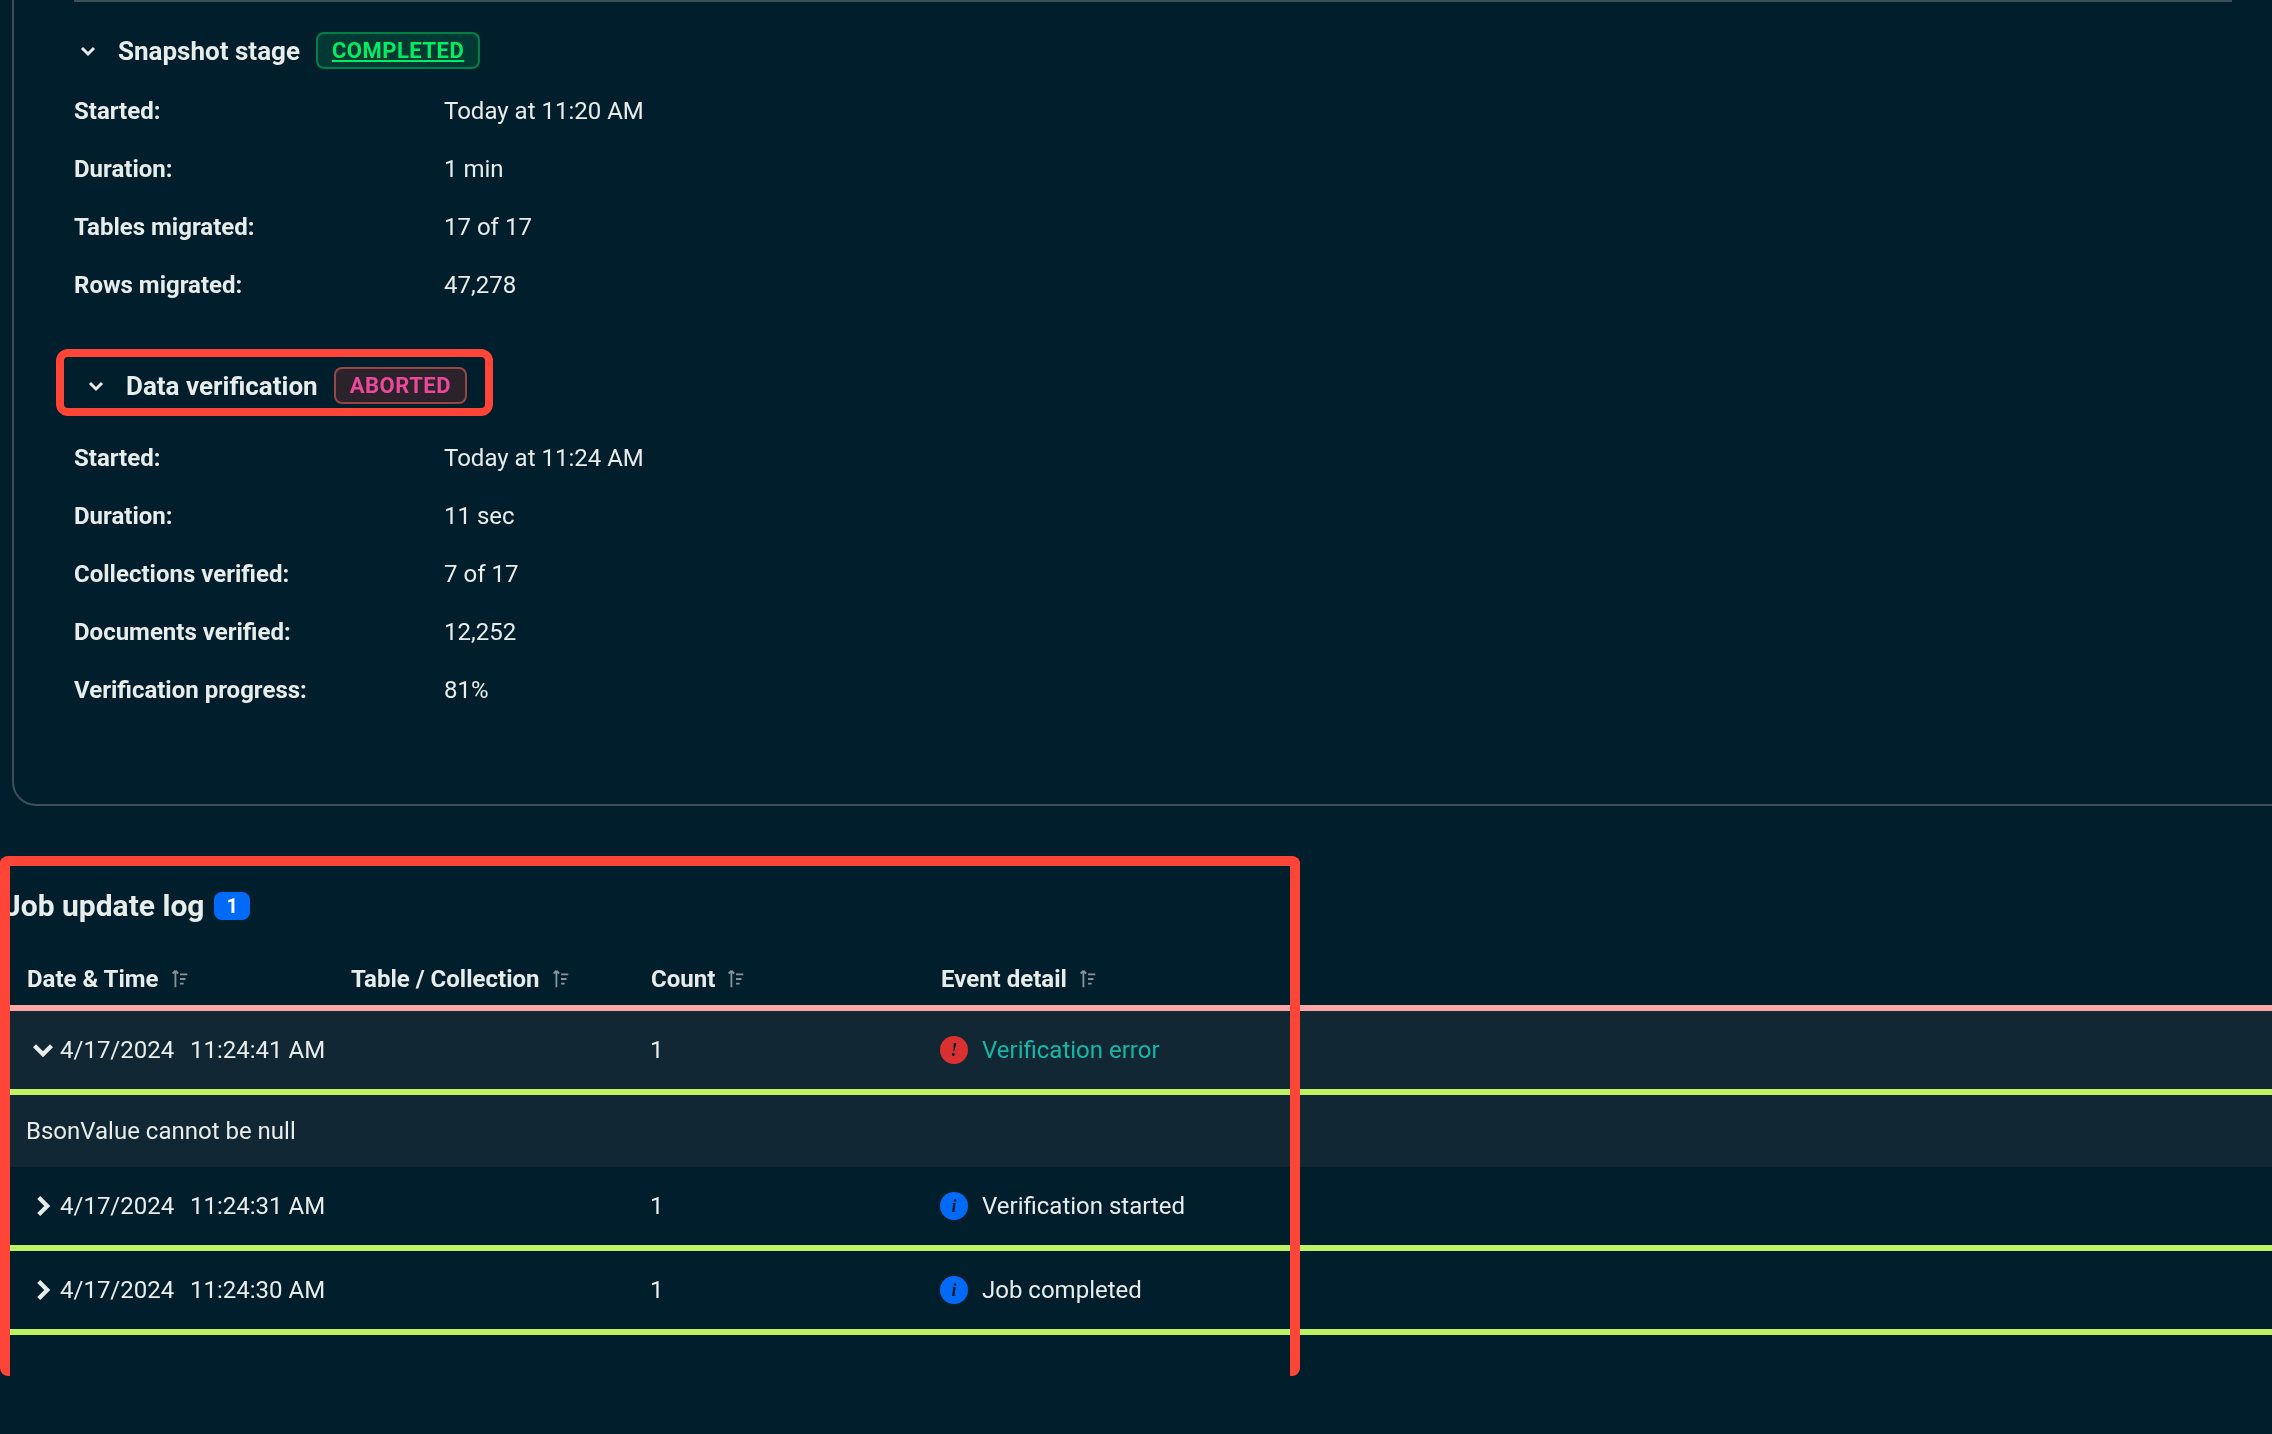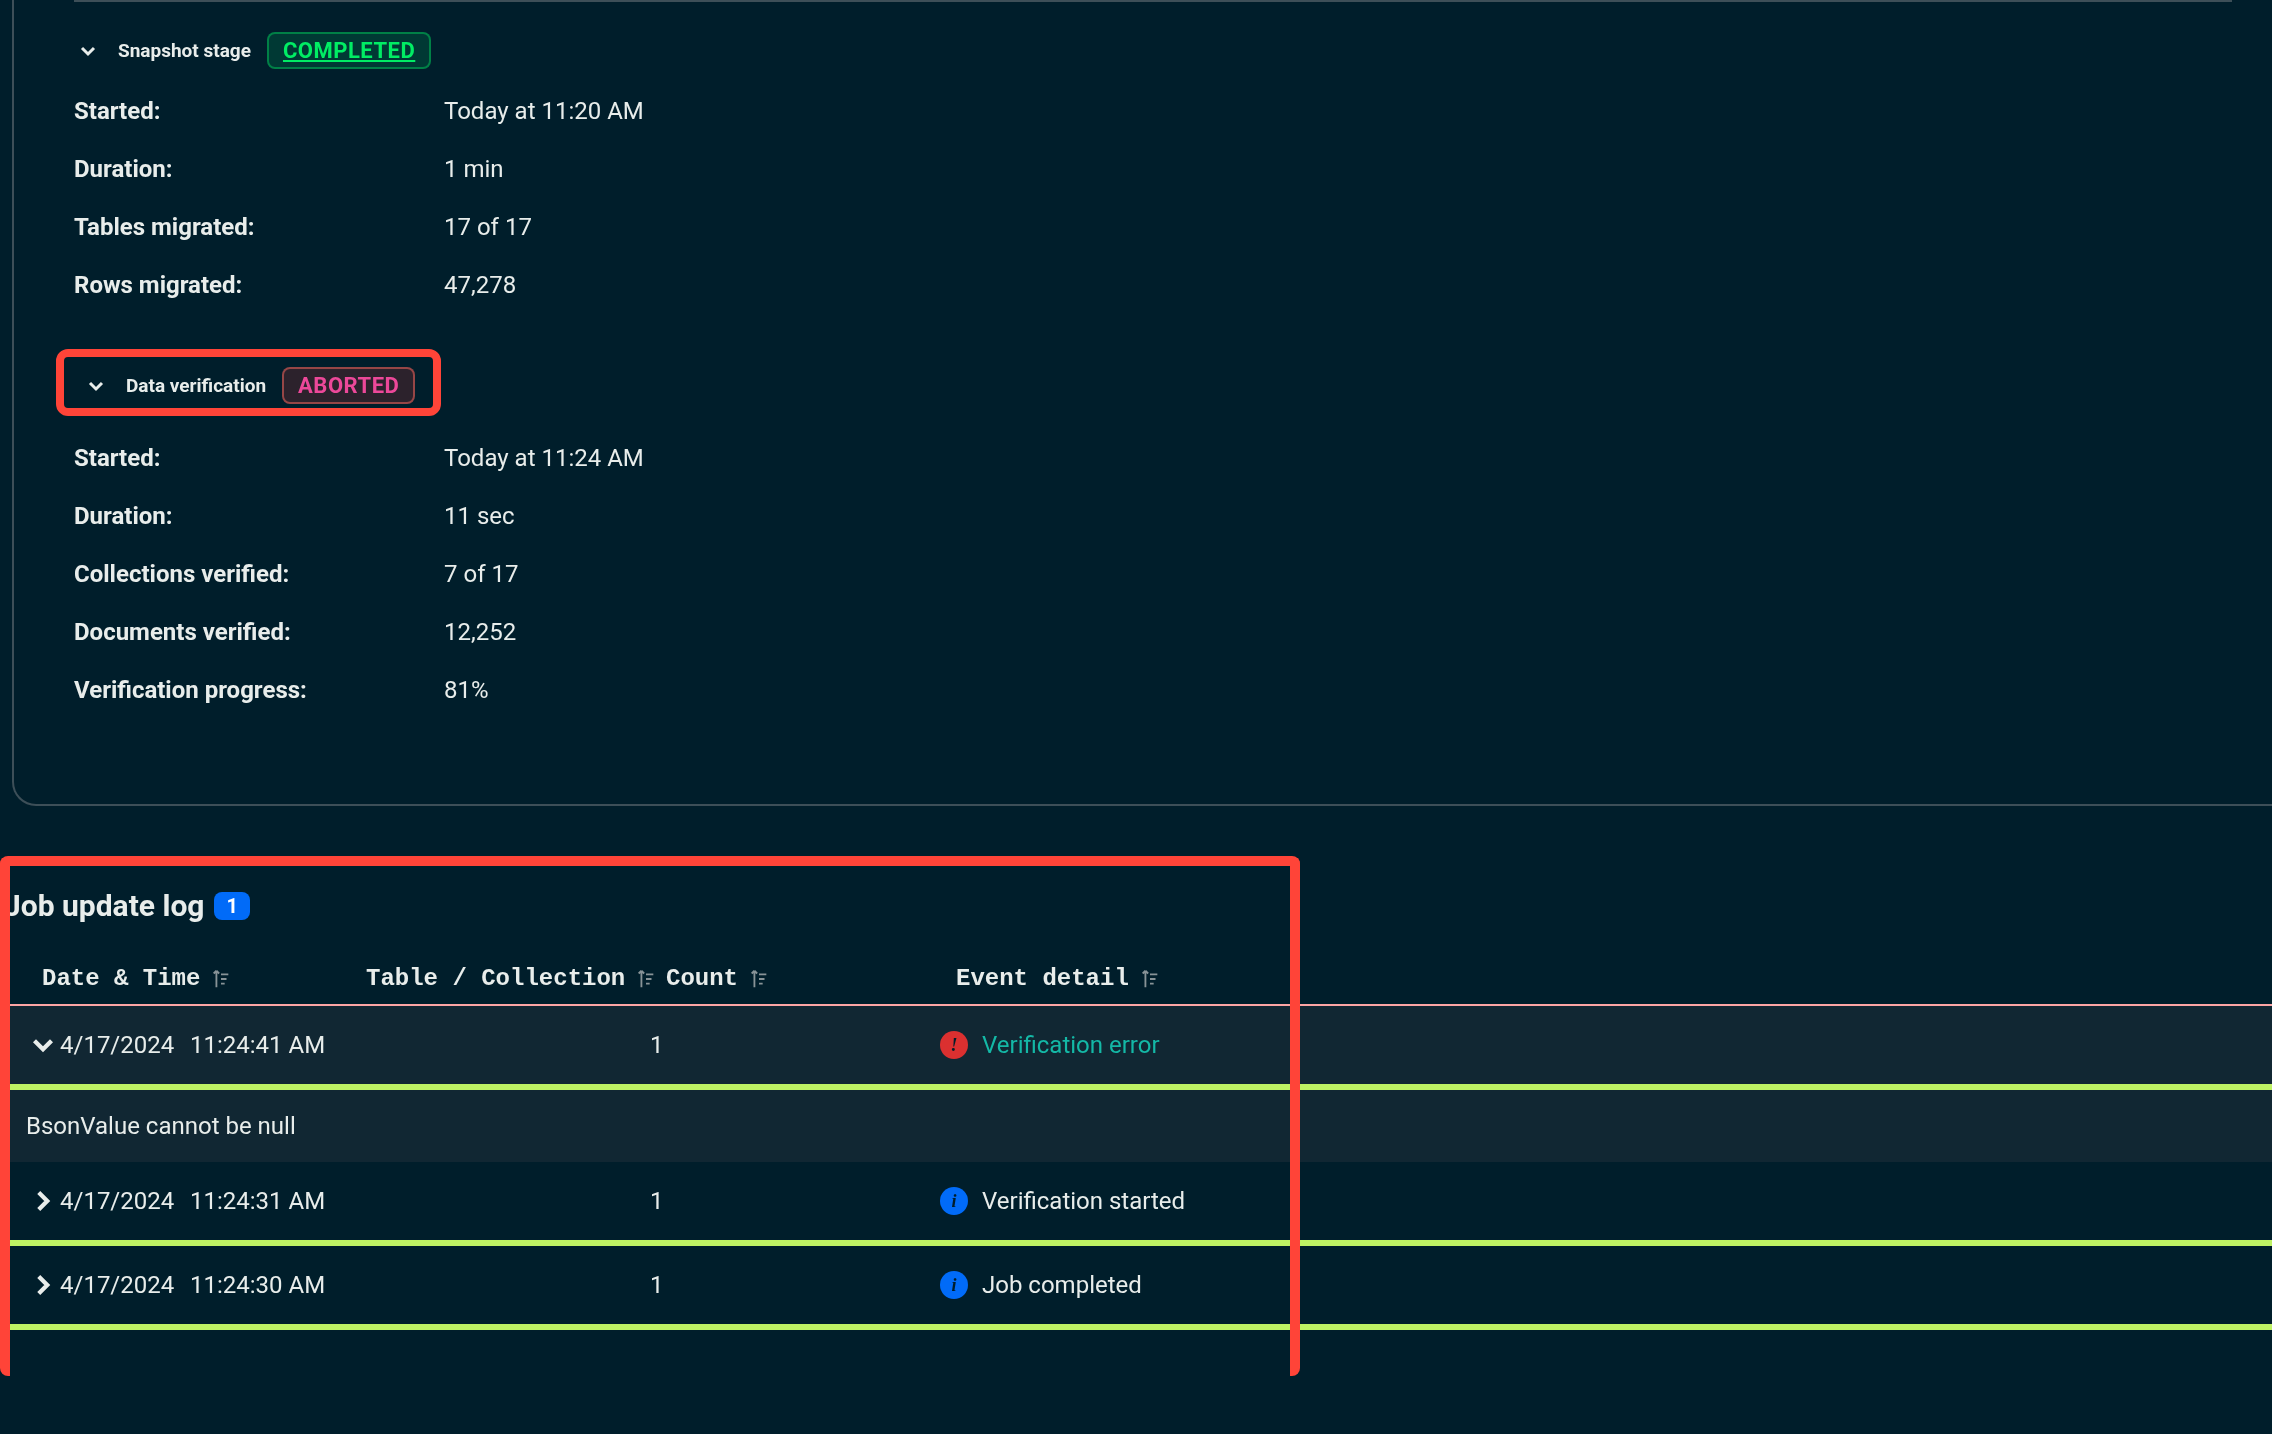--- a/index.html
+++ b/index.html
@@ -35,21 +35,21 @@
   display: flex;
   align-items: center;
   justify-content: center;
 }
 .chevron-down svg {
   width: 24px;
   height: 24px;
 }
 .stage-title {
   font-weight: 700;
-  font-size: 19px;
+  font-size: 26px;
 }
 .badge {
   padding: 4px 14px;
   border-radius: 8px;
   font-weight: 700;
   font-size: 22px;
   letter-spacing: 0.5px;
 }
 .badge-completed {
   background: rgba(0, 163, 92, 0.2);
@@ -123,23 +123,22 @@
   font-weight: 700;
   font-size: 20px;
   padding: 2px 12px;
   border-radius: 8px;
 }
 .log-table {
   width: 100%;
 }
 .log-thead {
   display: flex;
-  border-bottom: 2px solid #fca5a5;
-  padding: 12px 16px;
-  font-family: Liberation Mono, monospace;
+  border-bottom: 6px solid #fca5a5;
+  padding: 12px 1px;
 }
 .log-th {
   display: flex;
   align-items: center;
   gap: 10px;
   font-weight: 700;
 }
 .col-datetime { width: 350px; padding-left: 26px; }
 .col-table { width: 300px; }
 .col-count { width: 290px; }

